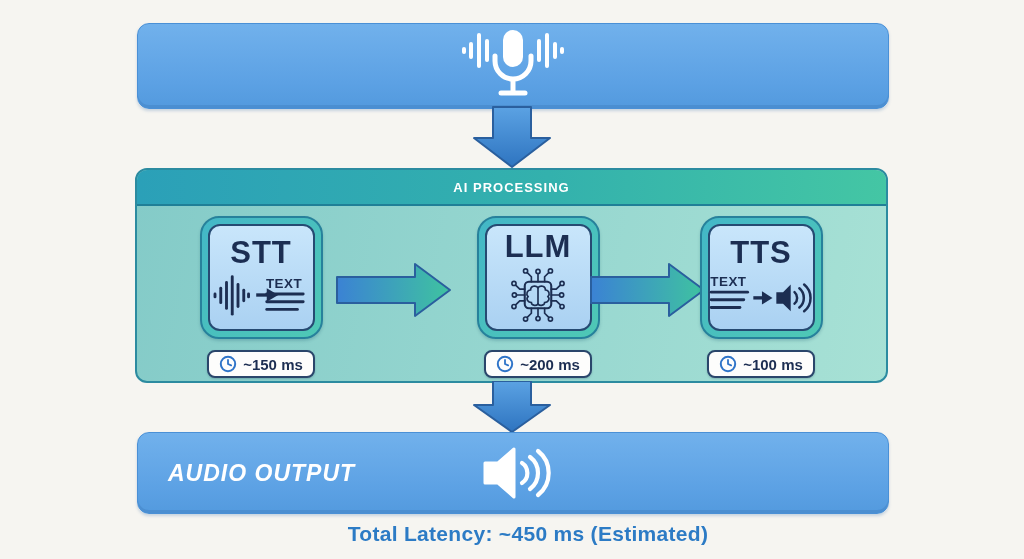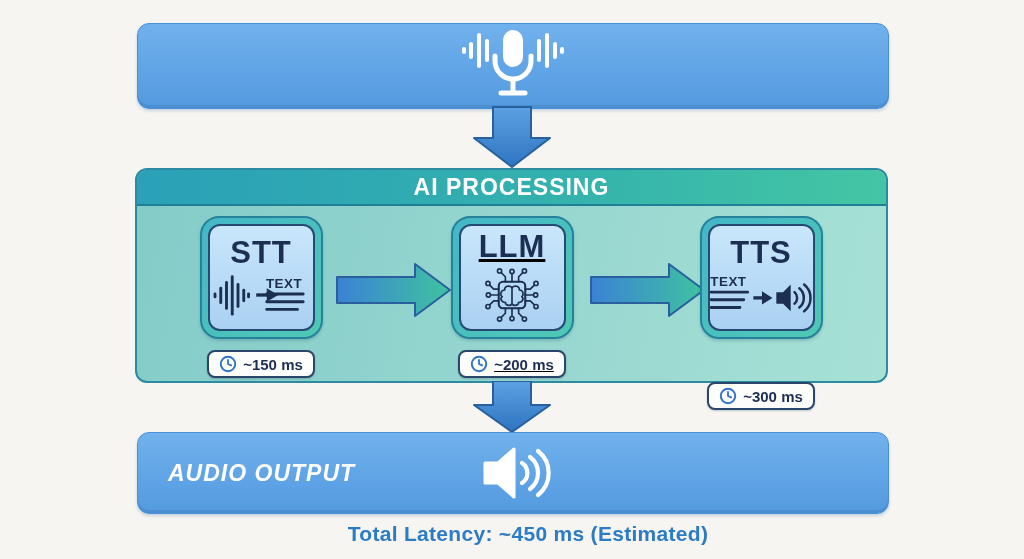--- a/index.html
+++ b/index.html
@@ -28,28 +28,28 @@
     border:2px solid #2c8ba0;border-radius:12px;
     background:linear-gradient(100deg,#84cbc8 0%,#97d7d0 55%,#a7e1d5 100%);
     box-sizing:border-box;
   }
   .panel-header{
     position:absolute;left:0;top:0;right:0;height:34px;
     background:linear-gradient(90deg,#2ba0b8 0%,#33b1ad 55%,#44c6a4 100%);
     border-bottom:2px solid #1f7f97;border-radius:10px 10px 0 0;
     display:flex;align-items:center;justify-content:center;
   }
-  .panel-title{color:#ffffff;font-weight:bold;font-size:23px;letter-spacing:1px;}
+  .panel-title{color:#ffffff;font-weight:bold;font-size:13px;letter-spacing:1px;}
   .module{
     position:absolute;top:216px;width:124px;
     display:flex;flex-direction:column;align-items:center;
   }
   .module-stt{left:199px;}
-  .module-llm{left:450px;text-decoration:underline;}
-  .module-tts{left:699px;gap:32px;}
+  .module-llm{left:476px;}
+  .module-tts{left:699px;}
   .module-box-outer{
     width:123px;height:123px;box-sizing:border-box;
     background:linear-gradient(135deg,#43b7c7 0%,#4fc8b5 100%);
     border:2px solid #27819b;border-radius:19px;
     padding:6px;box-shadow:0 2px 3px rgba(30,90,110,.25);
   }
   .module-box-inner{
     width:100%;height:100%;box-sizing:border-box;
     background:linear-gradient(180deg,#c9e6fb 0%,#aad1f2 100%);
     border:2.5px solid #264a72;border-radius:12px;
@@ -235,21 +235,21 @@
             <path d="M99 13 a18 18 0 0 1 0 28"></path>
           </g>
         </svg>
       </div>
     </div>
     <span class="latency-pill">
       <svg width="18" height="18" viewBox="0 0 20 20">
         <circle cx="10" cy="10" r="8" fill="none" stroke="#2e74c8" stroke-width="2.2"></circle>
         <polyline points="10,5.5 10,10 13.5,11.5" fill="none" stroke="#2e74c8" stroke-width="2" stroke-linecap="round"></polyline>
       </svg>
-      <span class="latency-text">~300 ms</span>
+      <span class="latency-text">~100 ms</span>
     </span>
   </div>
 
   <svg class="arrow-down-2" width="80" height="53" viewBox="0 0 80 53">
     <polygon points="21,0 59,0 59,24 78,24 40,51 2,24 21,24" fill="url(#gd1)" stroke="#2a5f9e" stroke-width="2" stroke-linejoin="round"></polygon>
   </svg>
 
   <div class="banner banner-output">
     <span class="banner-label">AUDIO OUTPUT</span>
     <svg class="banner-icon" width="100" height="64" viewBox="0 0 100 64">

